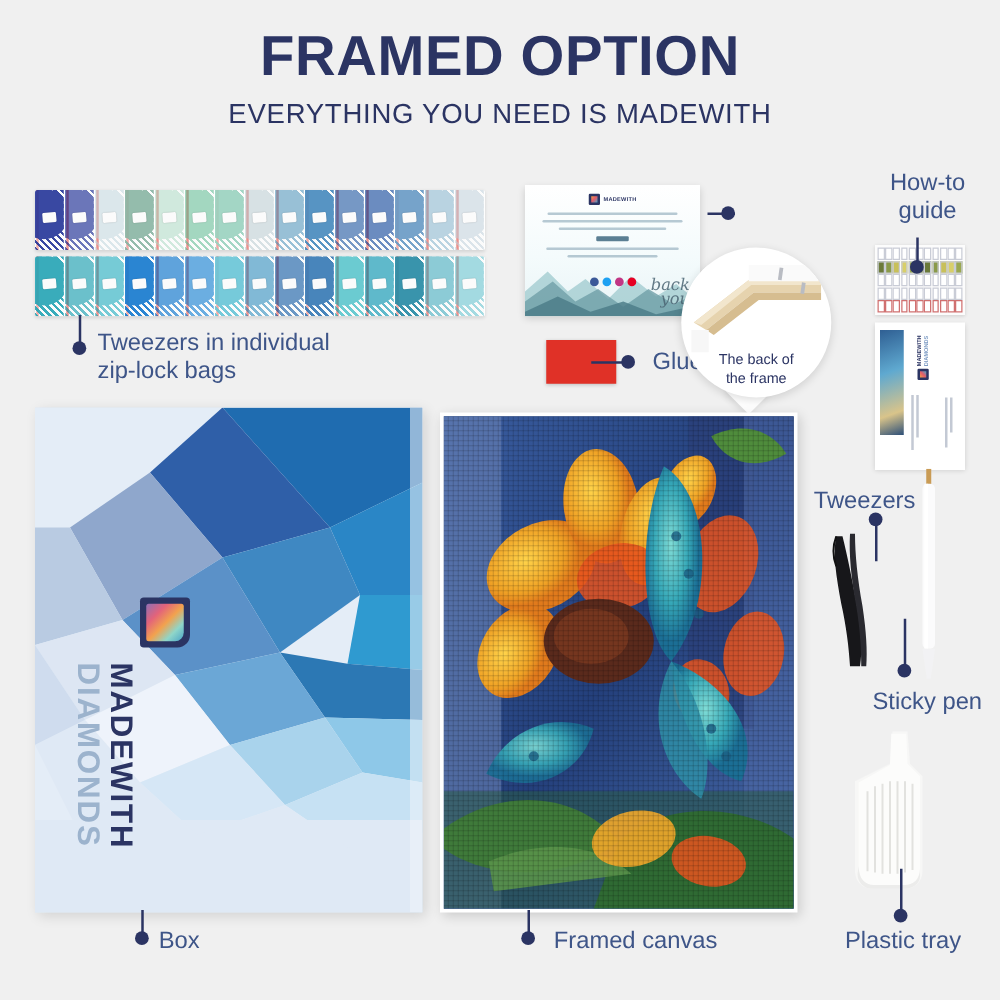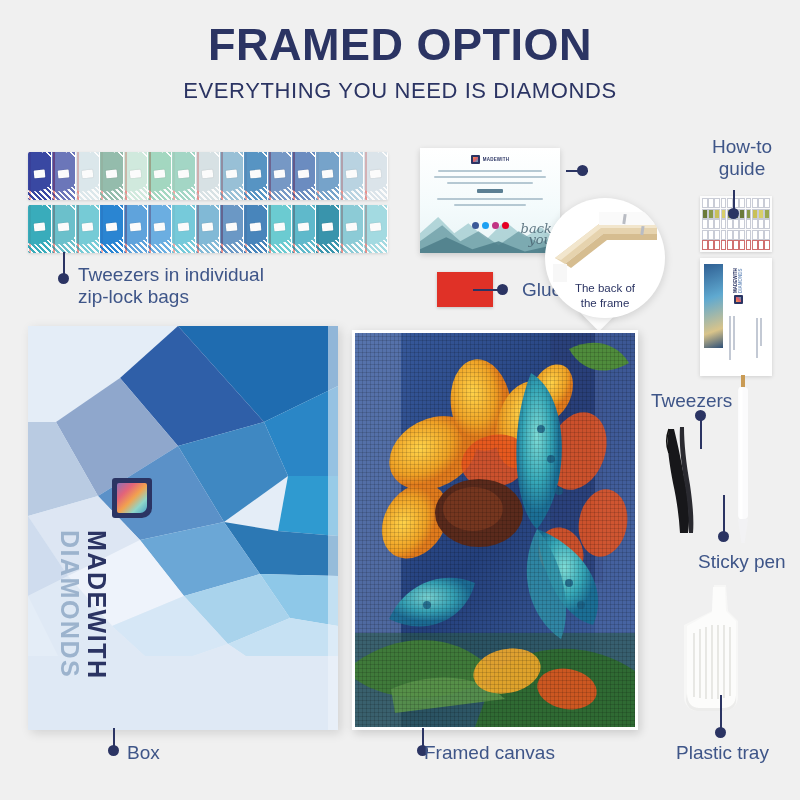--- a/index.html
+++ b/index.html
@@ -128,21 +128,21 @@
   .pen{position:absolute;left:735px;top:375px;width:16px;height:170px;}
   
   .tray{position:absolute;left:680px;top:585px;width:80px;height:140px;}
 </style>
 </head>
 <body>
 
 <div id="stage">
 
   <div class="title">FRAMED OPTION</div>
-  <div class="subtitle">EVERYTHING YOU NEED IS DIAMONDS</div>
+  <div class="subtitle">EVERYTHING YOU NEED IS MADEWITH</div>
 
   <div class="bagrow" id="bagrow1" style="left:28px;top:152px;width:360px;height:48px;">
       <div class="bag">
         <div class="beads" style="background: radial-gradient(circle at 30% 40%, rgb(47, 63, 158) 0px, rgb(47, 63, 158) 60%, transparent 62%), repeating-linear-gradient(45deg, rgb(47, 63, 158) 0px, rgb(47, 63, 158) 2px, rgba(255, 255, 255, 0.55) 2px, rgba(255, 255, 255, 0.55) 4px); opacity: 0.95;"></div>
       </div>
       <div class="bag">
         <div class="beads" style="background: radial-gradient(circle at 30% 40%, rgb(47, 63, 158) 0px, rgb(47, 63, 158) 60%, transparent 62%), repeating-linear-gradient(45deg, rgb(47, 63, 158) 0px, rgb(47, 63, 158) 2px, rgba(255, 255, 255, 0.55) 2px, rgba(255, 255, 255, 0.55) 4px); opacity: 0.7;"></div>
       </div>
       <div class="bag">
         <div class="beads" style="background: radial-gradient(circle at 30% 40%, rgb(207, 224, 230) 0px, rgb(207, 224, 230) 60%, transparent 62%), repeating-linear-gradient(45deg, rgb(207, 224, 230) 0px, rgb(207, 224, 230) 2px, rgba(255, 255, 255, 0.55) 2px, rgba(255, 255, 255, 0.55) 4px); opacity: 0.7;"></div>
@@ -488,21 +488,21 @@
         <ellipse cx="152" cy="338" rx="34" ry="22" transform="rotate(-12 152 338)" fill="#f2a82a" opacity=".9"></ellipse>
         <ellipse cx="212" cy="356" rx="30" ry="20" transform="rotate(10 212 356)" fill="#e8541f" opacity=".85"></ellipse>
 
         <rect width="280" height="394" fill="url(#dots)"></rect>
       </svg>
     </div>
   </div>
 
   <div class="lead v" style="left:422px;top:728px;height:22px;"></div>
   <div class="dot" style="left:417px;top:745px;"></div>
-  <div class="callout big" style="left:424px;top:742px;">
+  <div class="callout big" style="left:443px;top:742px;">
     <div>Framed canvas</div>
   </div>
 
   <svg class="tweezers" viewBox="0 0 46 110">
     <path d="M14 4 C18 20 22 40 26 62 C29 80 30 96 28 108 L20 108 C19 92 17 76 13 58 C9 36 6 18 9 4 Z" fill="#17171a"></path>
     <path d="M24 2 C24 18 26 38 30 60 C33 80 34 96 33 108 L29 108 C29 94 28 78 25 60 C21 38 19 18 20 2 Z" fill="#2a2a30"></path>
     <path d="M9 4 C6 12 6 20 9 28" stroke="#111" stroke-width="1.6" fill="none"></path>
   </svg>
   <div class="lead v" style="left:700px;top:417px;height:32px;"></div>
   <div class="dot" style="left:695px;top:410px;"></div>

